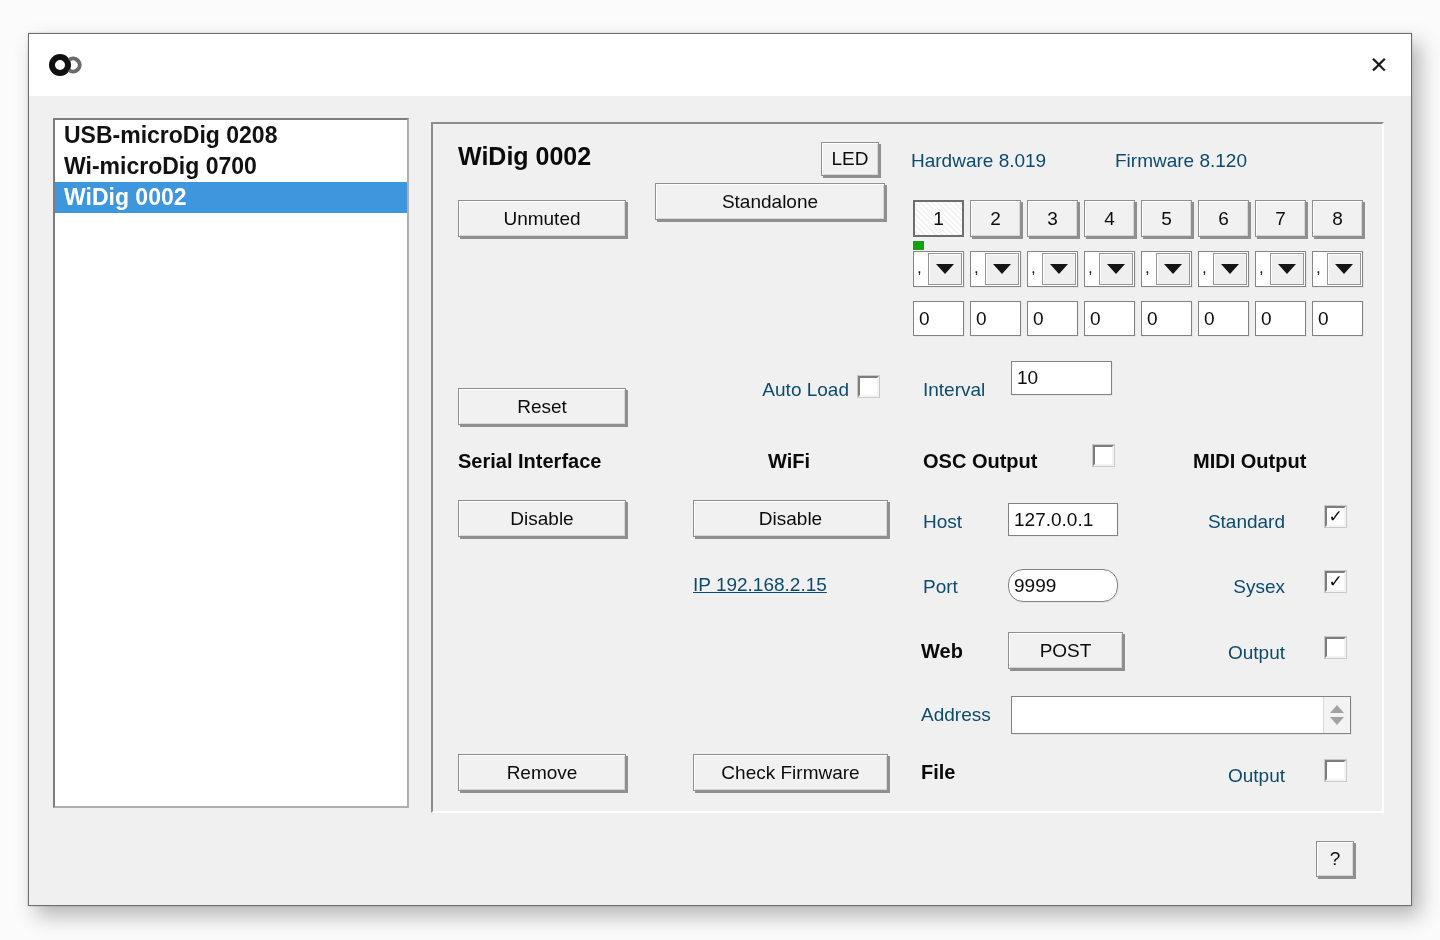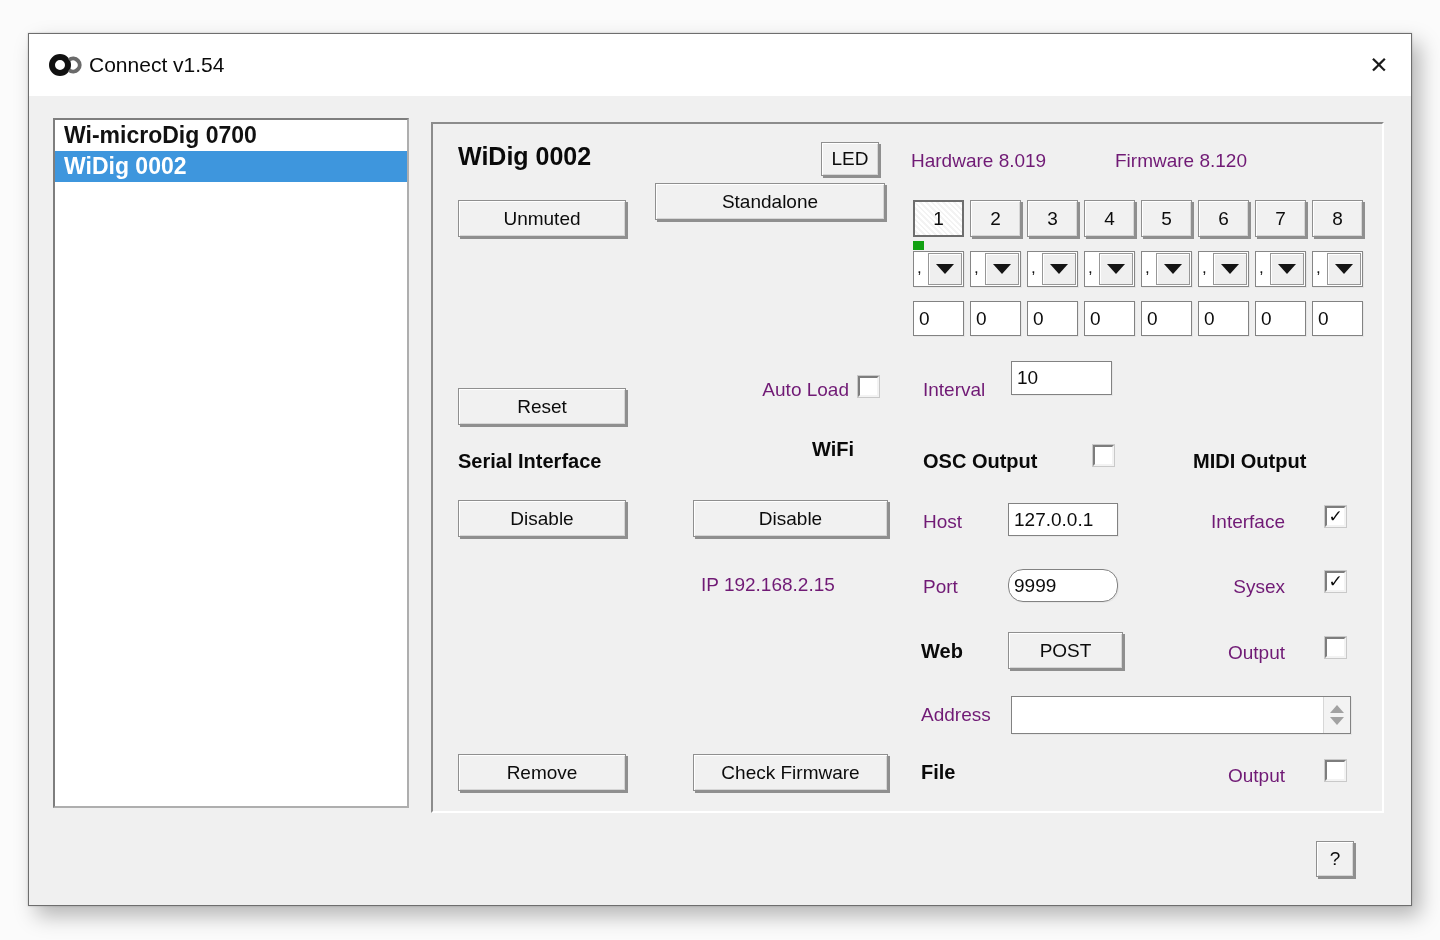--- a/index.html
+++ b/index.html
@@ -40,21 +40,21 @@
   .combo .dd{flex:1;margin:1px;background:#efefef;border:1px solid #979797;
     box-shadow:inset 1px 1px 0 #fff;display:flex;align-items:center;justify-content:center;}
   .tri-down{width:0;height:0;border-left:9px solid transparent;border-right:9px solid transparent;
     border-top:10px solid #141414;}
 
   .checkbox{width:21px;height:21px;background:#fff;border:2px solid;
     border-color:#7d7d7d #f3f3f3 #f3f3f3 #7d7d7d;outline:1px solid #c9c9c9;
     display:flex;align-items:center;justify-content:center;
     font-size:17px;font-weight:700;color:#0a0a0a;line-height:1;}
 
-  .label{font-size:19px;color:#701a75;white-space:nowrap;}
+  .label{font-size:19px;color:#0c4a6e;white-space:nowrap;}
   .blabel{font-size:20px;font-weight:bold;color:#0a0a0a;white-space:nowrap;}
   .rlabel{text-align:right;}
 
   .heading{font-size:25px;font-weight:bold;color:#0a0a0a;}
   .green-dot{width:11px;height:9px;background:var(--indicator-green,#12a112);}
 
   .addr-wrap{display:flex;background:#fff;border:1px solid #828282;box-shadow:1px 1px 0 #e6e6e6;}
   .addr-wrap input{flex:1;border:none;outline:none;font-size:19px;padding:0 5px;min-width:0;}
   .spinner{width:27px;background:#f3f3f3;border-left:1px solid #d7d7d7;
     display:flex;flex-direction:column;align-items:center;justify-content:center;gap:4px;}
@@ -66,27 +66,27 @@
 </head>
 <body>
 
 <div class="window">
 
   <div class="titlebar">
     <svg class="app-icon" viewBox="0 0 34 22">
       <circle cx="11" cy="11" r="8" fill="none" stroke="#111" stroke-width="6"></circle>
       <path d="M 20 6 A 6.5 6.5 0 1 1 20 16" fill="none" stroke="#6a6a6a" stroke-width="4"></path>
     </svg>
-    <div class="title-text">Connect v1.54</div>
     <div class="close-btn">
       <span>✕</span>
     </div>
   </div>
 
   <div class="listbox">
+    <div class="list-item">USB-microDig 0208</div>
     <div class="list-item">Wi-microDig 0700</div>
     <div class="list-item selected">WiDig 0002</div>
   </div>
 
   <div class="panel">
 
     <div class="abs heading" style="left:25px;top:18px;">WiDig 0002</div>
     <div class="abs btn" style="left:388px;top:18px;width:58px;height:34px;">LED</div>
     <div class="abs label" style="left:478px;top:26px;">Hardware 8.019</div>
     <div class="abs label" style="left:682px;top:26px;">Firmware 8.120</div>
@@ -165,37 +165,37 @@
 
     <div class="abs btn" style="left:25px;top:264px;width:168px;height:37px;">Reset</div>
     <div class="abs label rlabel" style="left:250px;top:255px;width:166px;">Auto Load</div>
     <div class="abs checkbox" style="left:425px;top:252px;">
         <span></span>
       </div>
     <div class="abs label" style="left:490px;top:255px;">Interval</div>
     <input class="abs field" style="left: 578px; top: 237px; width: 101px; height: 34px;" value="10">
 
     <div class="abs blabel" style="left:25px;top:326px;">Serial Interface</div>
-    <div class="abs blabel" style="left:335px;top:314px;margin-left:44px;">WiFi</div>
+    <div class="abs blabel" style="left:335px;top:326px;">WiFi</div>
     <div class="abs blabel" style="left:490px;top:326px;">OSC Output</div>
     <div class="abs checkbox" style="left:660px;top:321px;">
         <span></span>
       </div>
     <div class="abs blabel" style="left:760px;top:326px;">MIDI Output</div>
 
     <div class="abs btn" style="left:25px;top:376px;width:168px;height:37px;">Disable</div>
     <div class="abs btn" style="left:260px;top:376px;width:195px;height:37px;">Disable</div>
     <div class="abs label" style="left:490px;top:387px;">Host</div>
     <input class="abs field" style="left: 575px; top: 379px; width: 110px; height: 33px;" value="127.0.0.1">
-    <div class="abs label rlabel" style="left:732px;top:387px;width:120px;">Interface</div>
+    <div class="abs label rlabel" style="left:732px;top:387px;width:120px;">Standard</div>
     <div class="abs checkbox" style="left:892px;top:382px;">
         <span>✓</span>
       </div>
 
-    <div class="abs label" style="left:268px;top:450px;">IP 192.168.2.15</div>
+    <div class="abs label" style="left:260px;top:450px;text-decoration:underline;">IP 192.168.2.15</div>
     <div class="abs label" style="left:490px;top:452px;">Port</div>
     <input class="abs field" style="left: 575px; top: 445px; width: 110px; height: 33px; border-radius: 15px;" value="9999">
     <div class="abs label rlabel" style="left:732px;top:452px;width:120px;">Sysex</div>
     <div class="abs checkbox" style="left:892px;top:447px;">
         <span>✓</span>
       </div>
 
     <div class="abs blabel" style="left:488px;top:516px;">Web</div>
     <div class="abs btn" style="left:575px;top:508px;width:115px;height:37px;">POST</div>
     <div class="abs label rlabel" style="left:732px;top:518px;width:120px;">Output</div>

